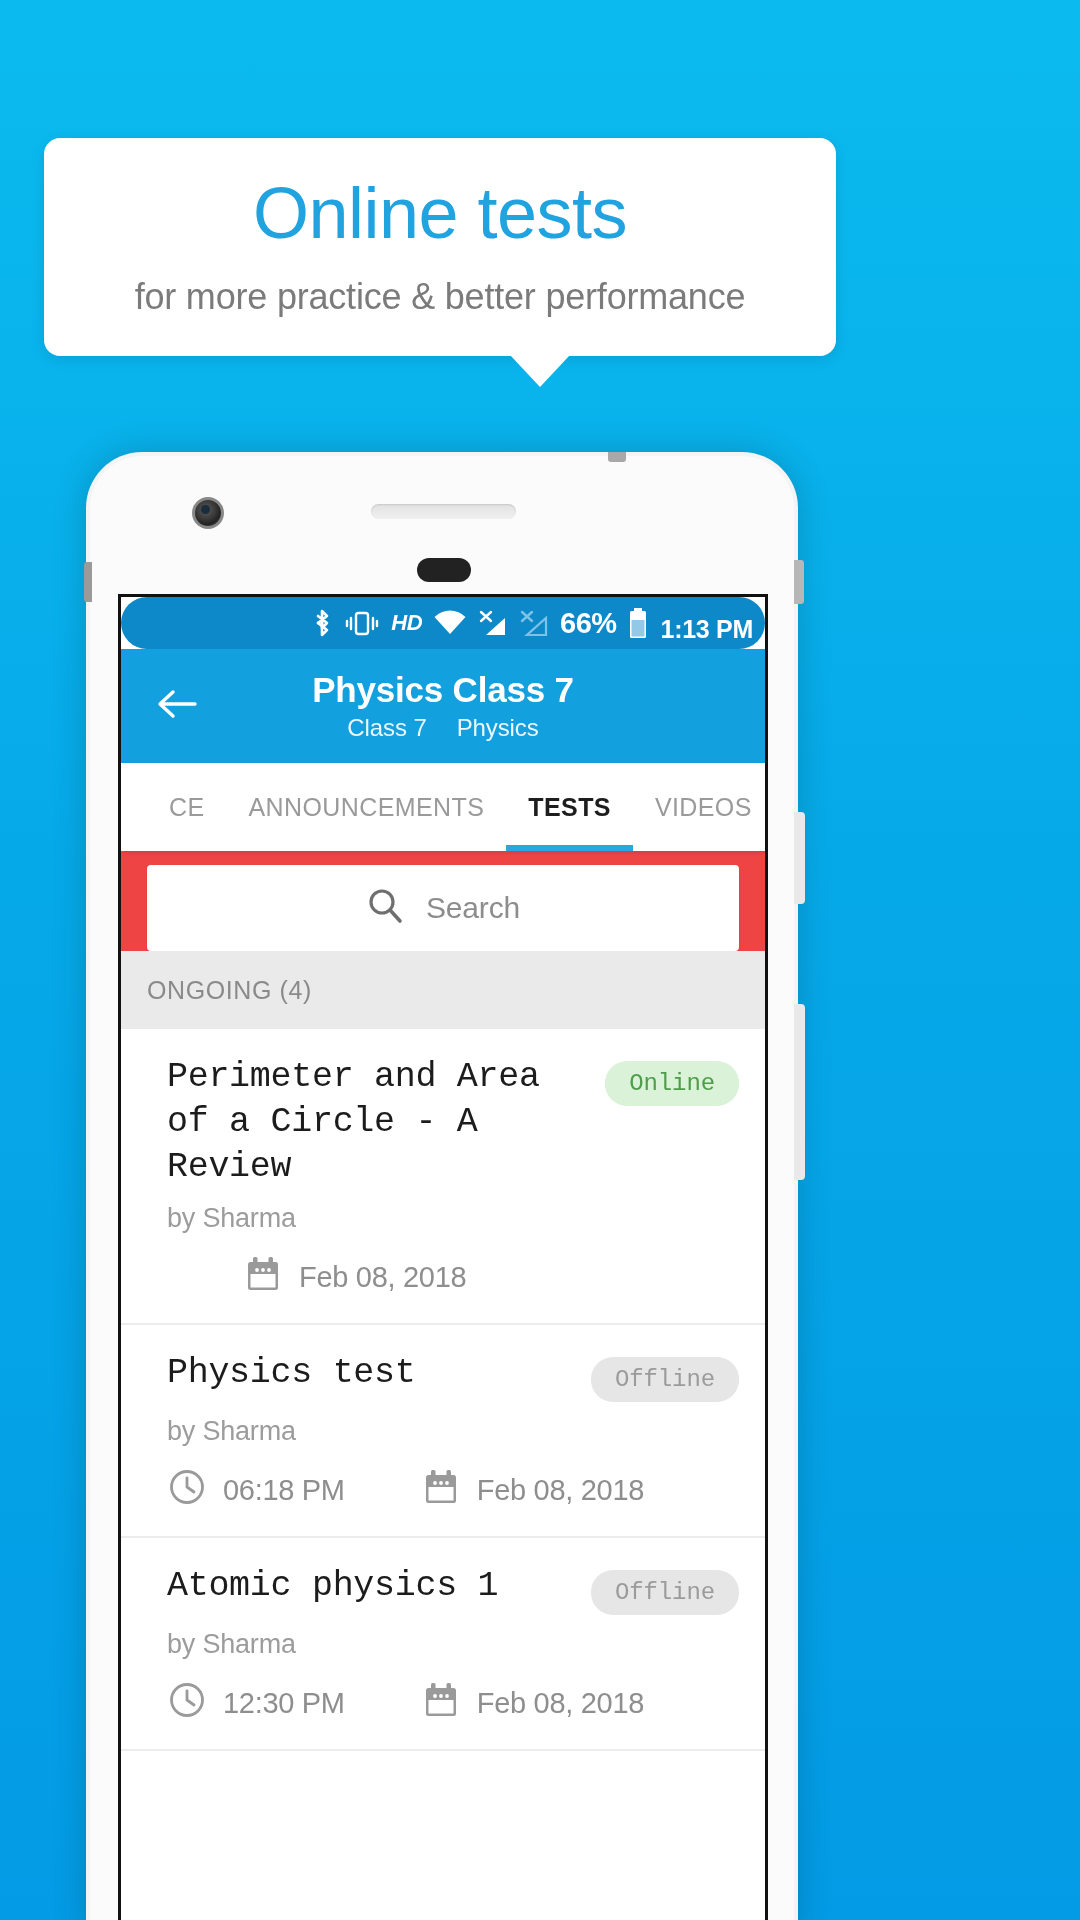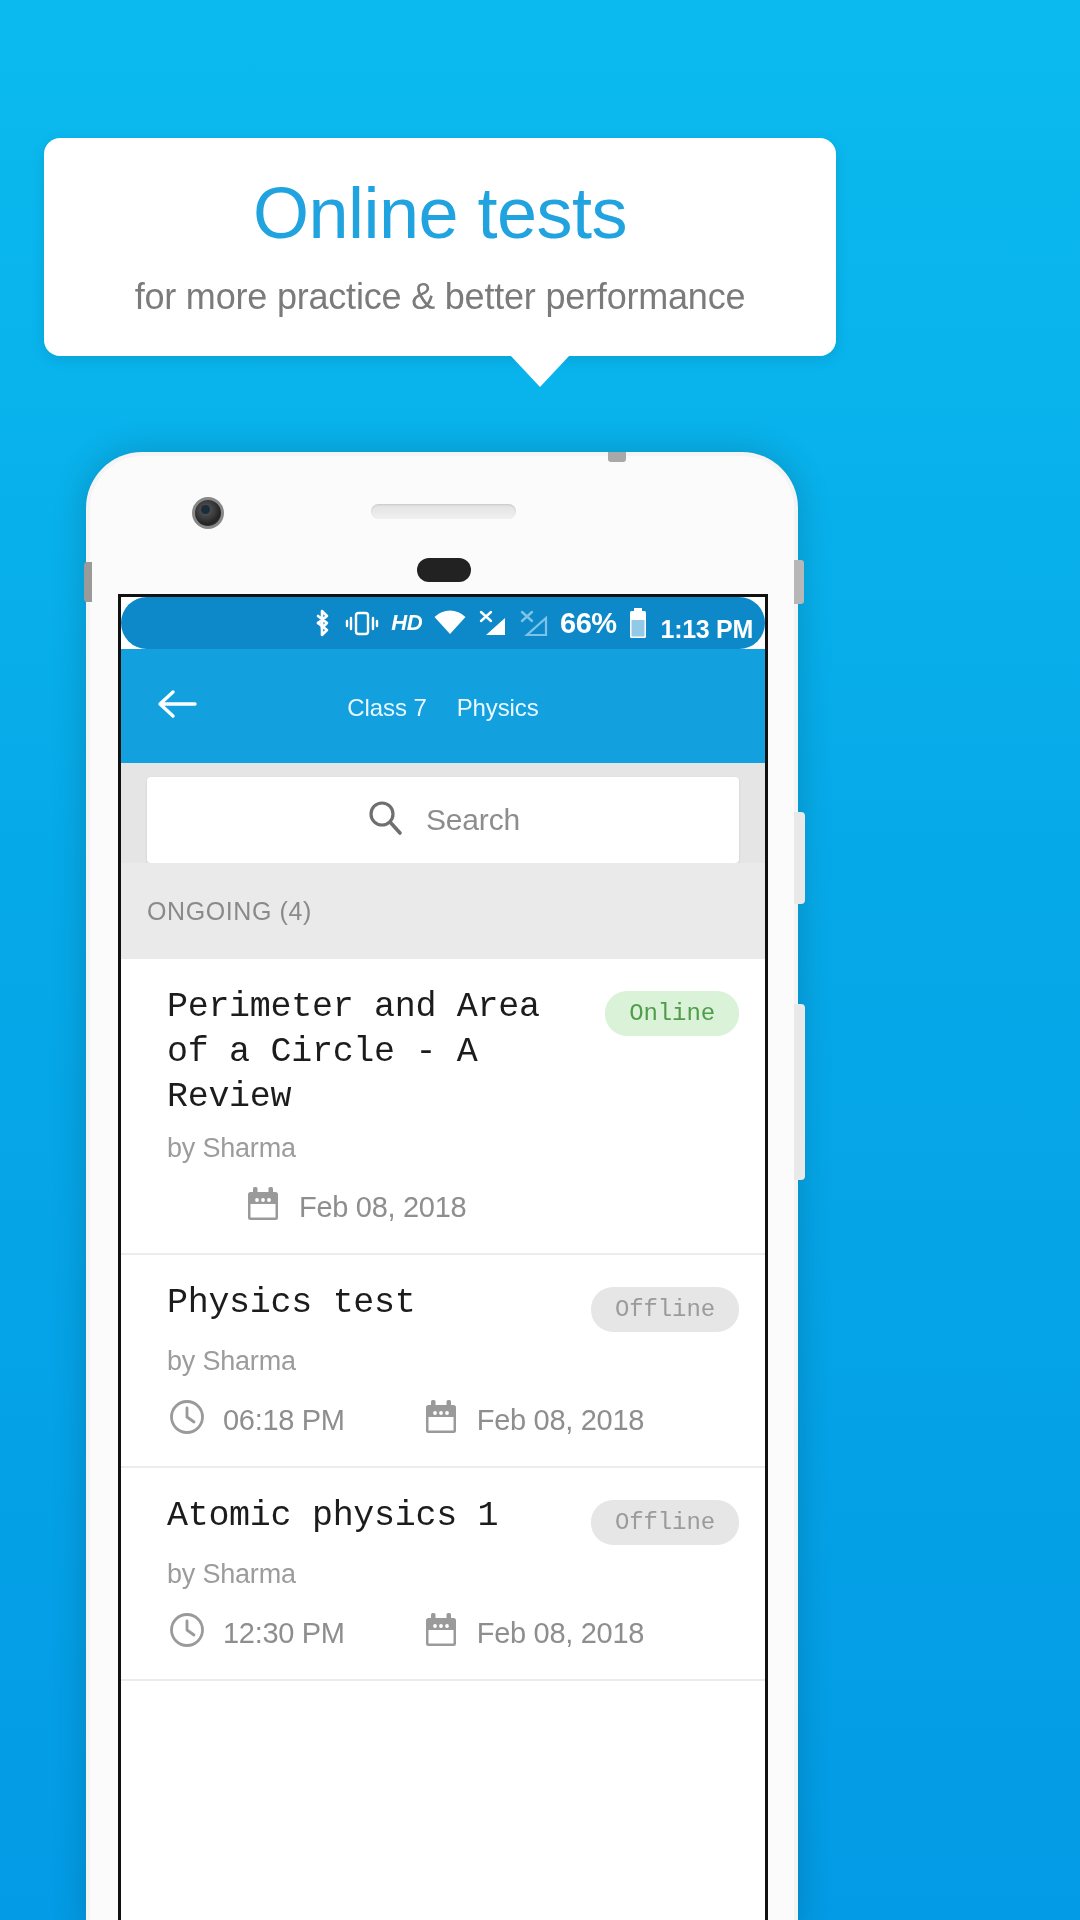--- a/index.html
+++ b/index.html
@@ -270,21 +270,21 @@
   .tab.active::after {
     content: "";
     position: absolute;
     left: 0; right: 0; bottom: 0;
     height: 6px;
     background: #29a7e1;
   }
 
   
   .search-wrap {
-    background: #e5e5e5;
+    background: #ef4444;
     padding: 14px 26px 0 26px;
   }
   .search-box {
     height: 86px;
     background: #ffffff;
     border-radius: 4px;
     display: flex;
     align-items: center;
     justify-content: center;
     gap: 22px;
@@ -292,21 +292,21 @@
   }
   .search-placeholder {
     font-size: 30px;
     color: #8d8d8d;
     letter-spacing: -0.2px;
   }
 
   
   .section-head {
     background: #eaeaea;
-    height: 96px;
+    height: 78px;
     display: flex;
     align-items: center;
     padding-left: 26px;
     font-size: 25px;
     color: #8a8a8a;
     letter-spacing: 0.6px;
   }
 
   
   .test-list { background: #ffffff; }
@@ -427,26 +427,33 @@
 
   <div class="appbar">
     <div class="back-btn">
       <span>
         <svg width="44" height="36" viewBox="0 0 44 36">
             <path d="M40 18 H6 M18 6 L5 18 L18 30" fill="none" stroke="#fff" stroke-width="3.4" stroke-linecap="round" stroke-linejoin="round"></path>
           </svg>
       </span>
     </div>
     <div class="appbar-titles">
+      <div class="appbar-title">Physics Class 7</div>
       <div class="appbar-sub">
         <span>Class 7</span><span>Physics</span>
       </div>
     </div>
   </div>
 
+  <div class="tabs">
+    <div class="tab">CE</div>
+    <div class="tab">ANNOUNCEMENTS</div>
+    <div class="tab active">TESTS</div>
+    <div class="tab">VIDEOS</div>
+  </div>
 
   <div class="search-wrap">
     <div class="search-box">
       <span>
         <svg width="38" height="38" viewBox="0 0 38 38">
             <circle cx="16" cy="15" r="11" fill="none" stroke="#6f6f6f" stroke-width="3.2"></circle>
             <path d="M24 23 L34 34" stroke="#6f6f6f" stroke-width="3.6" stroke-linecap="round"></path>
           </svg>
       </span>
       <span class="search-placeholder">Search</span>

